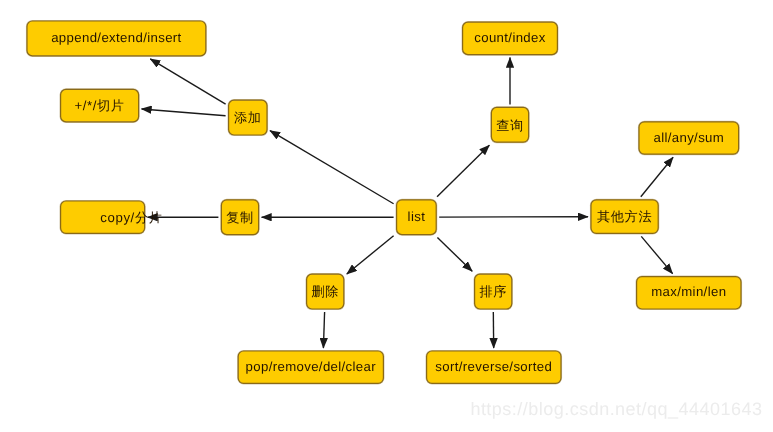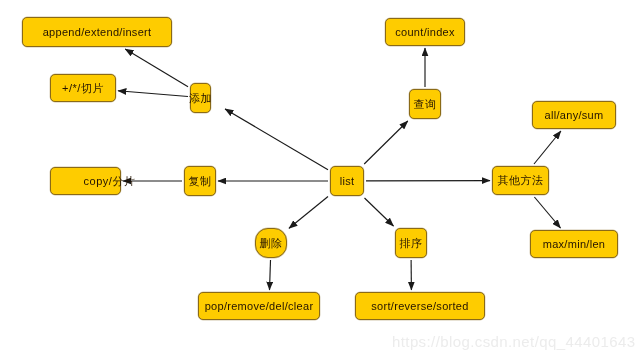--- a/index.html
+++ b/index.html
@@ -86,21 +86,21 @@
       </g>
   </svg>
 
   <div id="node-layer">
       <div class="node" style="left: 22px; top: 17px; width: 150px; height: 30px;">
         <span>append/extend/insert</span>
       </div>
       <div class="node cn" style="left: 50px; top: 74px; width: 66px; height: 28px;">
         <span>+/*/切片</span>
       </div>
-      <div class="node cn" style="left: 190px; top: 83px; width: 21px; height: 30px;">
+      <div class="node cn" style="left: 190px; top: 83px; width: 33px; height: 30px;">
         <span>添加</span>
       </div>
       <div class="node" style="left: 385px; top: 18px; width: 80px; height: 28px;">
         <span>count/index</span>
       </div>
       <div class="node cn" style="left: 409px; top: 89px; width: 32px; height: 30px; justify-content: center;">
         <span>查询</span>
       </div>
       <div class="node" style="left: 532px; top: 101px; width: 84px; height: 28px;">
         <span>all/any/sum</span>
@@ -113,29 +113,29 @@
       </div>
       <div class="node" style="left: 330px; top: 166px; width: 34px; height: 30px;">
         <span>list</span>
       </div>
       <div class="node cn" style="left: 492px; top: 166px; width: 57px; height: 29px;">
         <span>其他方法</span>
       </div>
       <div class="node" style="left: 530px; top: 230px; width: 88px; height: 28px;">
         <span>max/min/len</span>
       </div>
-      <div class="node cn" style="left: 255px; top: 228px; width: 32px; height: 30px; border-radius: 13px;">
+      <div class="node cn" style="left: 255px; top: 228px; width: 32px; height: 30px;">
         <span>删除</span>
       </div>
       <div class="node cn" style="left: 395px; top: 228px; width: 32px; height: 30px;">
         <span>排序</span>
       </div>
       <div class="node" style="left: 198px; top: 292px; width: 122px; height: 28px;">
         <span>pop/remove/del/clear</span>
       </div>
-      <div class="node" style="left: 355px; top: 292px; width: 130px; height: 28px;">
+      <div class="node" style="left: 355px; top: 292px; width: 113px; height: 28px;">
         <span>sort/reverse/sorted</span>
       </div>
     </div>
 
   <div class="watermark">https://blog.csdn.net/qq_44401643</div>
 
 </div>
 
 </body></html>

